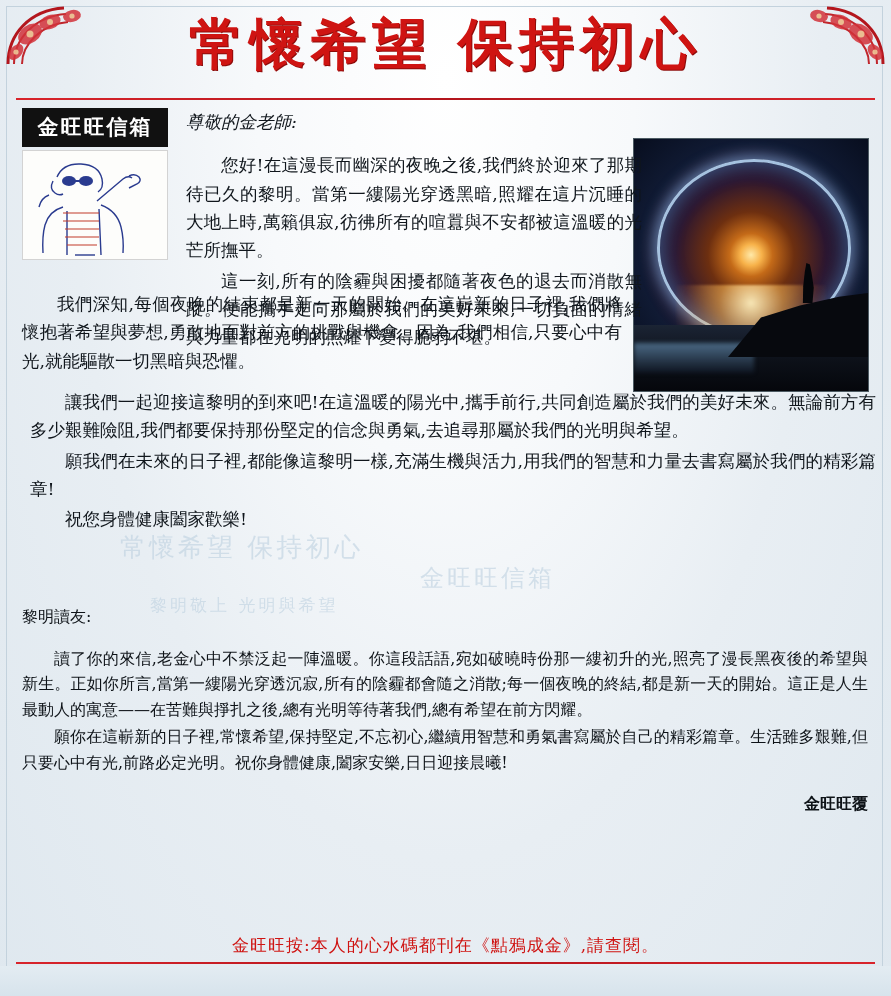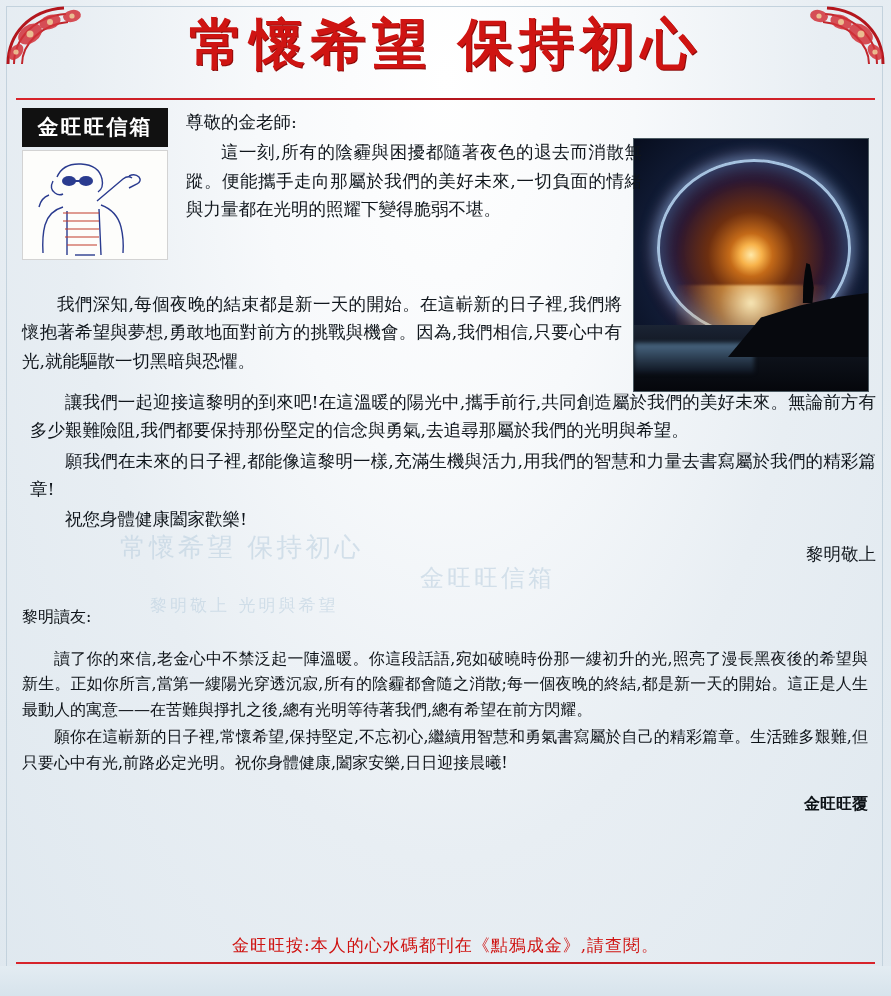--- a/index.html
+++ b/index.html
@@ -191,21 +191,21 @@
     left: 30px;
     top: 388px;
     width: 846px;
   }
   .para { margin: 0 0 2px 0; }
   .indent { text-indent: 2em; }
   .sign-right {
     text-align: right;
     margin-top: 6px;
   }
-  .salutation { margin-bottom: 2px; }
+  .salutation { margin-bottom: 15px; font-style: italic; }
 
   
   #reply {
     position: absolute;
     left: 22px;
     top: 604px;
     width: 846px;
     font-family: "DejaVu Serif", "Liberation Serif", serif;
     font-size: 16px;
     line-height: 1.60;
@@ -333,32 +333,32 @@
     <div class="ring"></div>
     <div class="sunburst"></div>
     <div class="ground"></div>
     <div class="sea"></div>
     <div class="cliff"></div>
     <div class="figure"></div>
   </div>
 
   <div class="col-text" id="letter-top">
     <p class="para salutation">尊敬的金老師:</p>
+    <p class="para indent">您好!在這漫長而幽深的夜晚之後,我們終於迎來了那期待已久的黎明。當第一縷陽光穿透黑暗,照耀在這片沉睡的大地上時,萬籟俱寂,彷彿所有的喧囂與不安都被這溫暖的光芒所撫平。</p>
     <p class="para indent">這一刻,所有的陰霾與困擾都隨著夜色的退去而消散無蹤。便能攜手走向那屬於我們的美好未來,一切負面的情緒與力量都在光明的照耀下變得脆弱不堪。</p>
   </div>
 
   <div class="col-text" id="letter-wide">
     <p class="para indent">我們深知,每個夜晚的結束都是新一天的開始。在這嶄新的日子裡,我們將懷抱著希望與夢想,勇敢地面對前方的挑戰與機會。因為,我們相信,只要心中有光,就能驅散一切黑暗與恐懼。</p>
   </div>
 
   <div class="col-text" id="letter-full">
     <p class="para indent">讓我們一起迎接這黎明的到來吧!在這溫暖的陽光中,攜手前行,共同創造屬於我們的美好未來。無論前方有多少艱難險阻,我們都要保持那份堅定的信念與勇氣,去追尋那屬於我們的光明與希望。</p>
     <p class="para indent">願我們在未來的日子裡,都能像這黎明一樣,充滿生機與活力,用我們的智慧和力量去書寫屬於我們的精彩篇章!</p>
     <p class="para indent">祝您身體健康闔家歡樂!</p>
-    <p class="para sign-right">黎明敬上</p>
   </div>
 
   <div id="reply">
     <p class="para addressee">黎明讀友:</p>
     <p class="para indent">讀了你的來信,老金心中不禁泛起一陣溫暖。你這段話語,宛如破曉時份那一縷初升的光,照亮了漫長黑夜後的希望與新生。正如你所言,當第一縷陽光穿透沉寂,所有的陰霾都會隨之消散;每一個夜晚的終結,都是新一天的開始。這正是人生最動人的寓意——在苦難與掙扎之後,總有光明等待著我們,總有希望在前方閃耀。</p>
     <p class="para indent">願你在這嶄新的日子裡,常懷希望,保持堅定,不忘初心,繼續用智慧和勇氣書寫屬於自己的精彩篇章。生活雖多艱難,但只要心中有光,前路必定光明。祝你身體健康,闔家安樂,日日迎接晨曦!</p>
     <p class="para sign">金旺旺覆</p>
   </div>
 
   <div class="footnote">金旺旺按:本人的心水碼都刊在《點鴉成金》,請查閱。</div>

